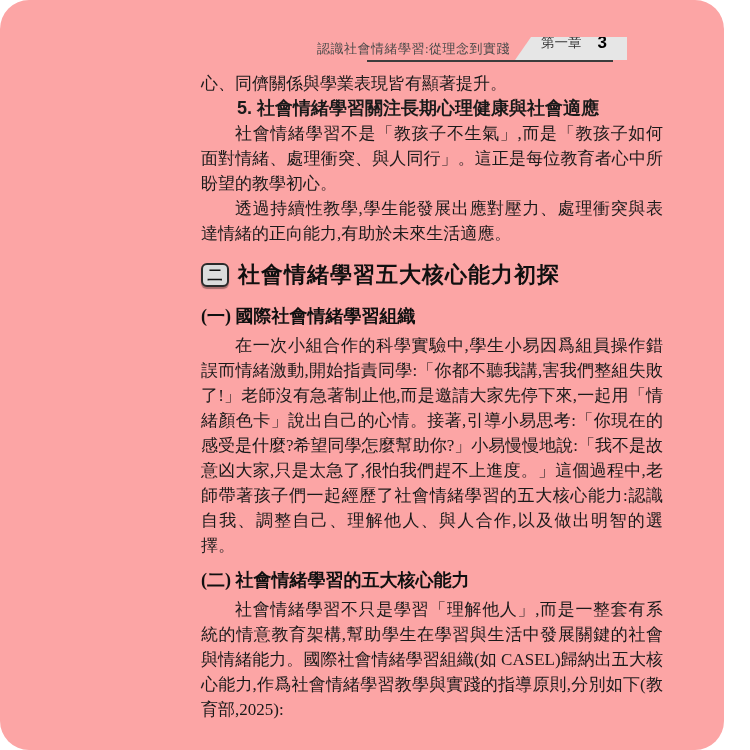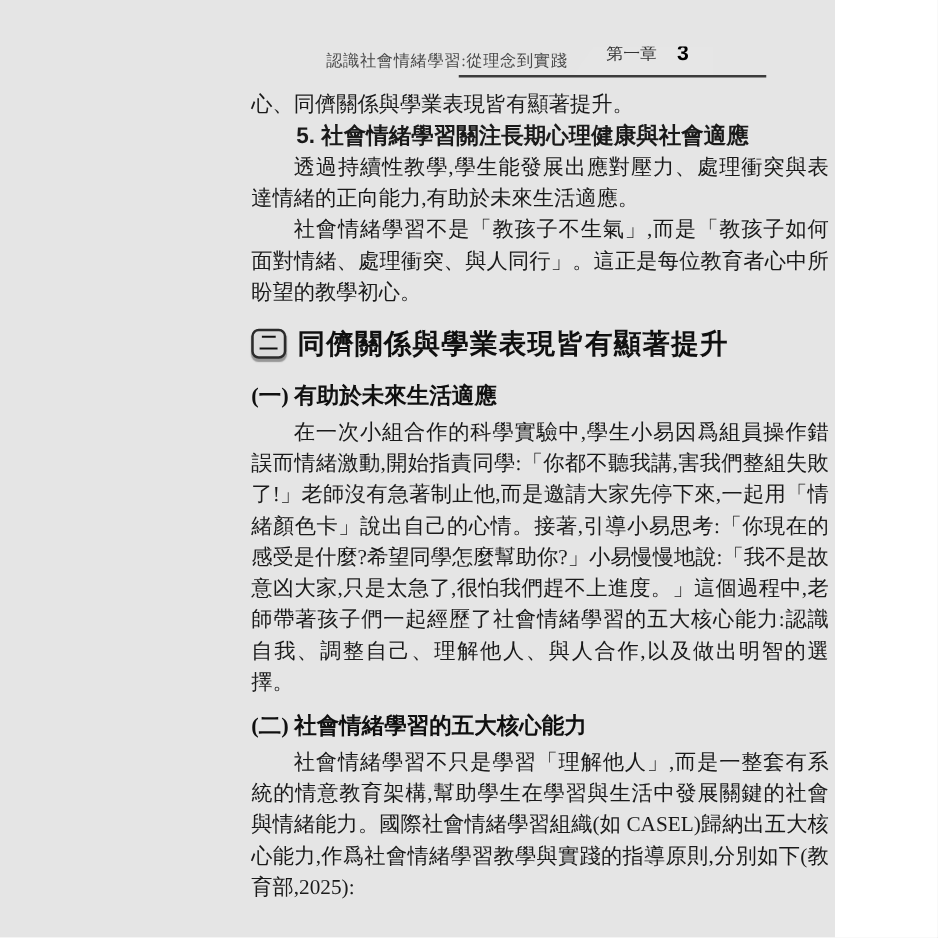--- a/index.html
+++ b/index.html
@@ -1,23 +1,24 @@
 <!DOCTYPE html>
 <html><head>
 <meta charset="utf-8">
 <style>
   html, body { margin: 0; padding: 0; background: #ffffff; }
   .page {
     position: relative;
-    width: 668px;
+    width: 724px;
     height: 750px;
-    background: #e5e5e5;
+    background: #fca5a5;
     font-family: "Liberation Serif", "DejaVu Serif", serif;
     color: #1a1a1a;
     overflow: hidden;
+    border-radius: 29px;
   }
 
   
   .running-head {
     position: absolute;
     top: 37px;
     right: 97px;
     display: flex;
     align-items: stretch;
     height: 23px;
@@ -126,30 +127,30 @@
     </div>
   </div>
   <div class="head-rule"></div>
 
   <main class="content">
 
     <p>心、同儕關係與學業表現皆有顯著提升。</p>
 
     <p class="point5-heading">5. 社會情緒學習關注長期心理健康與社會適應</p>
 
+    <p class="indent closing">社會情緒學習不是「教孩子不生氣」,而是「教孩子如何面對情緒、處理衝突、與人同行」。這正是每位教育者心中所盼望的教學初心。</p>
+
     <p class="indent">透過持續性教學,學生能發展出應對壓力、處理衝突與表達情緒的正向能力,有助於未來生活適應。</p>
-
-    <p class="indent closing">社會情緒學習不是「教孩子不生氣」,而是「教孩子如何面對情緒、處理衝突、與人同行」。這正是每位教育者心中所盼望的教學初心。</p>
 
     <h2 class="section-title">
       <span class="section-icon">二</span>
-      <span>同儕關係與學業表現皆有顯著提升</span>
+      <span>社會情緒學習五大核心能力初探</span>
     </h2>
 
-    <h3 class="sub-heading">(一) 有助於未來生活適應</h3>
+    <h3 class="sub-heading">(一) 國際社會情緒學習組織</h3>
 
     <p class="indent">在一次小組合作的科學實驗中,學生小易因爲組員操作錯誤而情緒激動,開始指責同學:「你都不聽我講,害我們整組失敗了!」老師沒有急著制止他,而是邀請大家先停下來,一起用「情緒顏色卡」說出自己的心情。接著,引導小易思考:「你現在的感受是什麼?希望同學怎麼幫助你?」小易慢慢地說:「我不是故意凶大家,只是太急了,很怕我們趕不上進度。」這個過程中,老師帶著孩子們一起經歷了社會情緒學習的五大核心能力:認識自我、調整自己、理解他人、與人合作,以及做出明智的選擇。</p>
 
     <h3 class="sub-heading second">(二) 社會情緒學習的五大核心能力</h3>
 
     <p class="indent">社會情緒學習不只是學習「理解他人」,而是一整套有系統的情意教育架構,幫助學生在學習與生活中發展關鍵的社會與情緒能力。國際社會情緒學習組織(如 CASEL)歸納出五大核心能力,作爲社會情緒學習教學與實踐的指導原則,分別如下(教育部,2025):</p>
 
   </main>
 </div>
 

